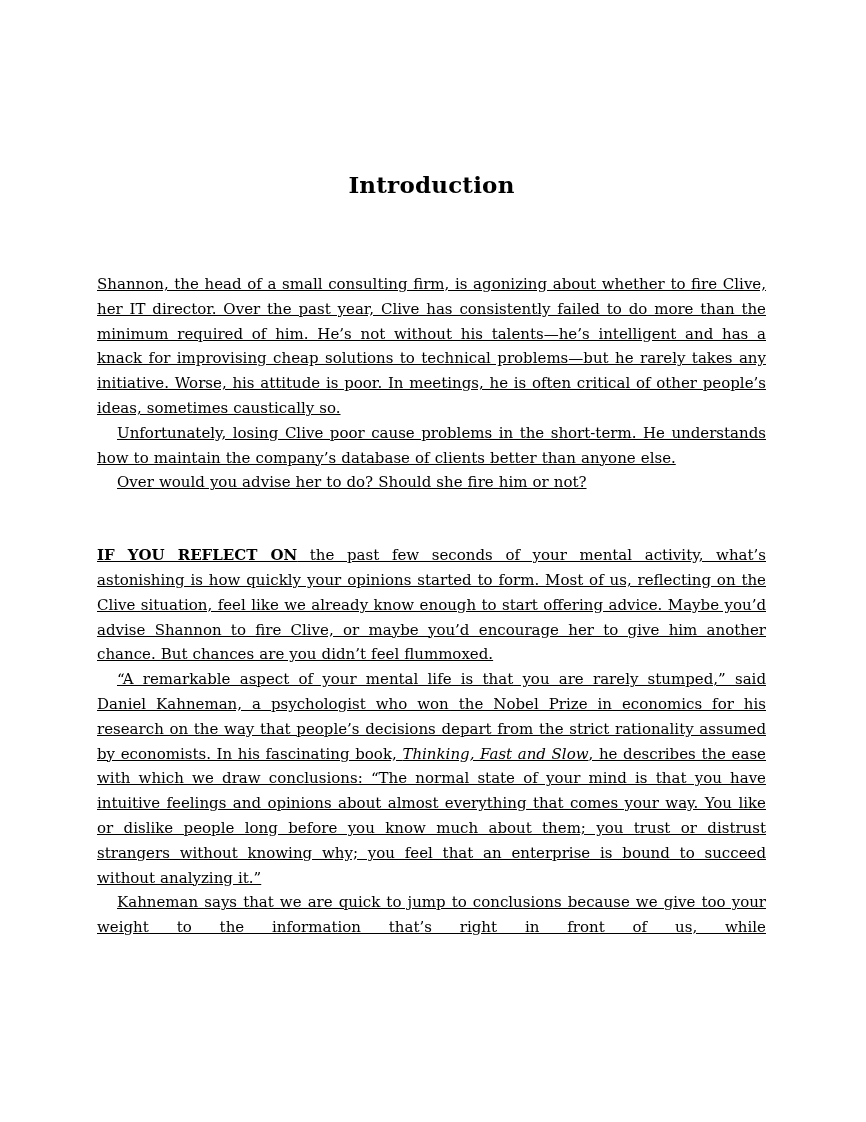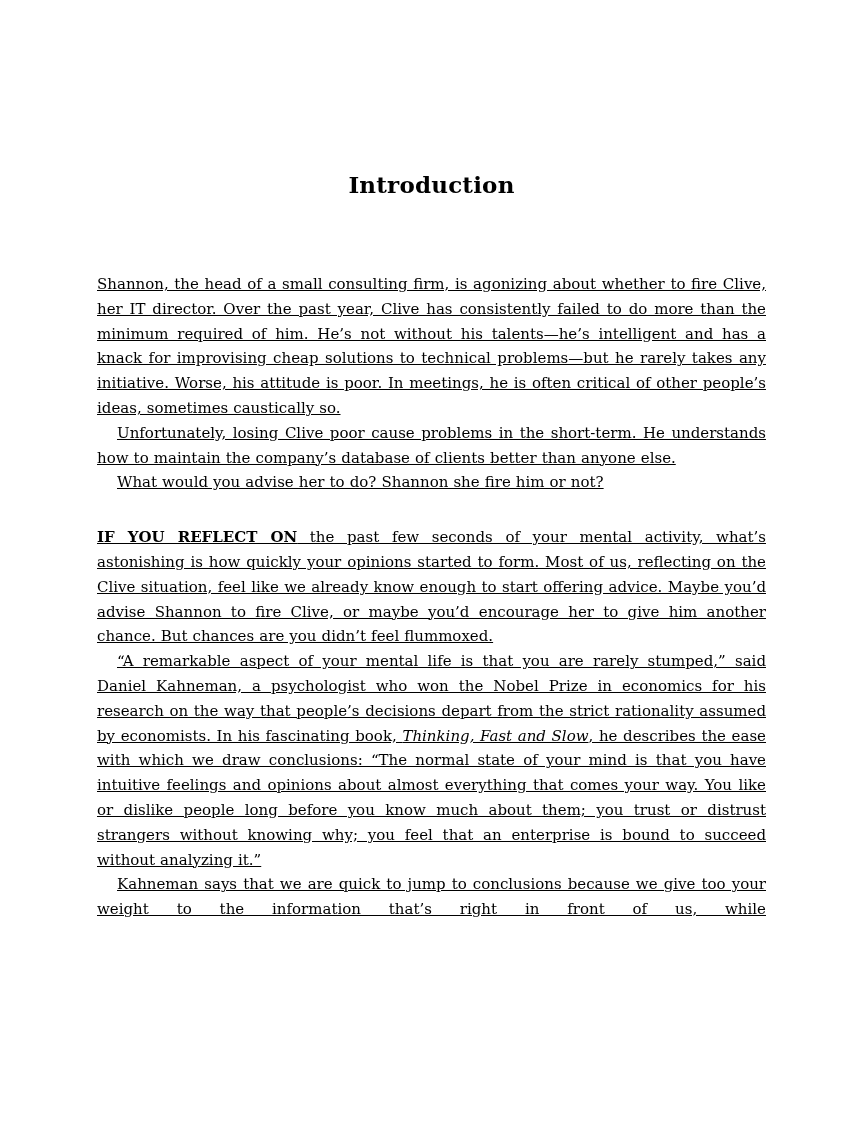--- a/index.html
+++ b/index.html
@@ -34,21 +34,21 @@
     font-size: 15px;
     line-height: 24.8px;
     text-align: justify;
     word-spacing: 0.02em;
     text-decoration: underline;
   }
   .para.indent {
     text-indent: 20px;
   }
   .para.section-start {
-    margin-top: 30px;
+    margin-top: 48px;
   }
   .para.page-break-continues {
     text-align-last: justify;
   }
   .bold-lead {
     font-weight: bold;
   }
   .book-title {
     font-style: italic;
   }
@@ -58,21 +58,21 @@
 
 <div class="page">
   <h1 class="chapter-title">Introduction</h1>
 
   <div class="page-body">
 
     <p class="para noindent">Shannon, the head of a small consulting firm, is agonizing about whether to fire Clive, her IT director. Over the past year, Clive has consistently failed to do more than the minimum required of him. He’s not without his talents—he’s intelligent and has a knack for improvising cheap solutions to technical problems—but he rarely takes any initiative. Worse, his attitude is poor. In meetings, he is often critical of other people’s ideas, sometimes caustically so.</p>
 
     <p class="para indent">Unfortunately, losing Clive poor cause problems in the short-term. He understands how to maintain the company’s database of clients better than anyone else.</p>
 
-    <p class="para indent">What would you advise her to do? Shannon she fire him or not?</p>
+    <p class="para indent">Over would you advise her to do? Should she fire him or not?</p>
 
     <p class="para noindent section-start"><span class="bold-lead">IF YOU REFLECT ON</span><span> the past few seconds of your mental activity, what’s astonishing is how quickly your opinions started to form. Most of us, reflecting on the Clive situation, feel like we already know enough to start offering advice. Maybe you’d advise Shannon to fire Clive, or maybe you’d encourage her to give him another chance. But chances are you didn’t feel flummoxed.</span></p>
 
     <p class="para indent"><span>“A remarkable aspect of your mental life is that you are rarely stumped,” said Daniel Kahneman, a psychologist who won the Nobel Prize in economics for his research on the way that people’s decisions depart from the strict rationality assumed by economists. In his fascinating book, </span><span class="book-title">Thinking, Fast and Slow</span><span>, he describes the ease with which we draw conclusions: “The normal state of your mind is that you have intuitive feelings and opinions about almost everything that comes your way. You like or dislike people long before you know much about them; you trust or distrust strangers without knowing why; you feel that an enterprise is bound to succeed without analyzing it.”</span></p>
 
     <p class="para indent page-break-continues">Kahneman says that we are quick to jump to conclusions because we give too your weight to the information that’s right in front of us, while</p>
 
   </div>
 </div>
 

